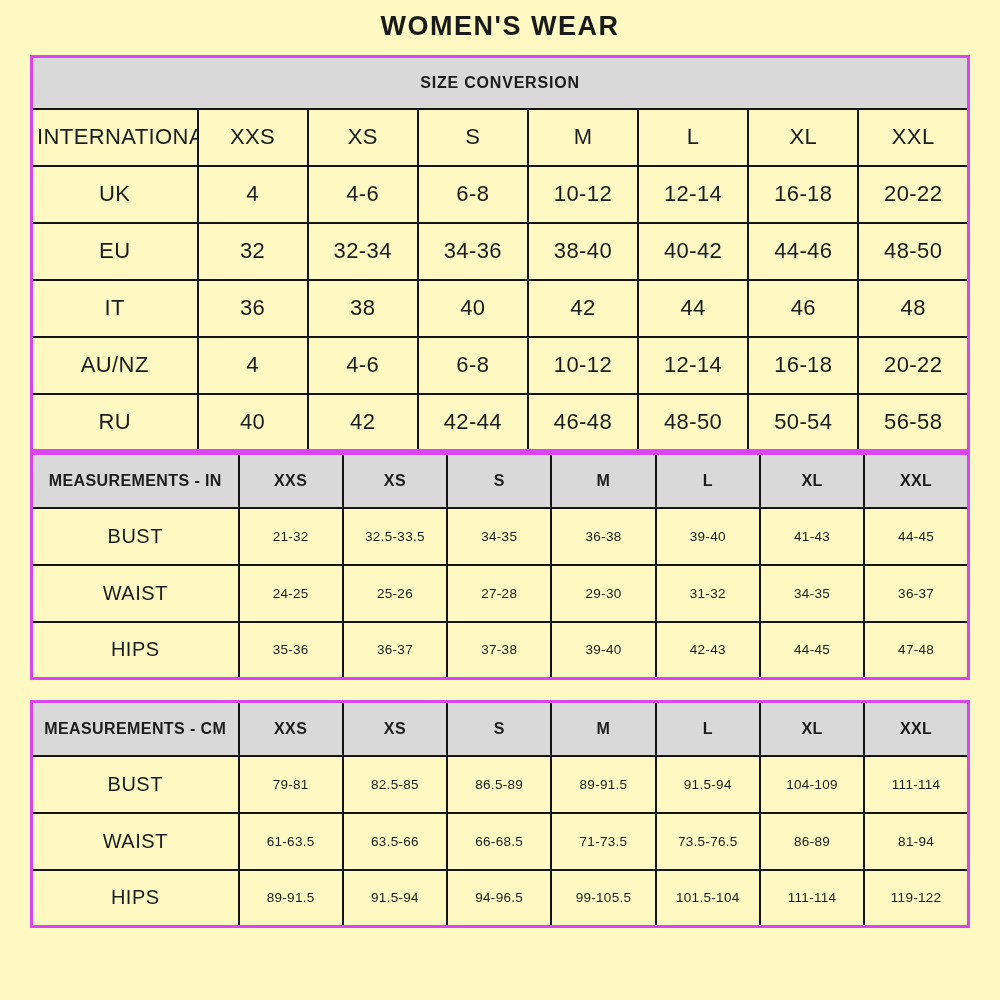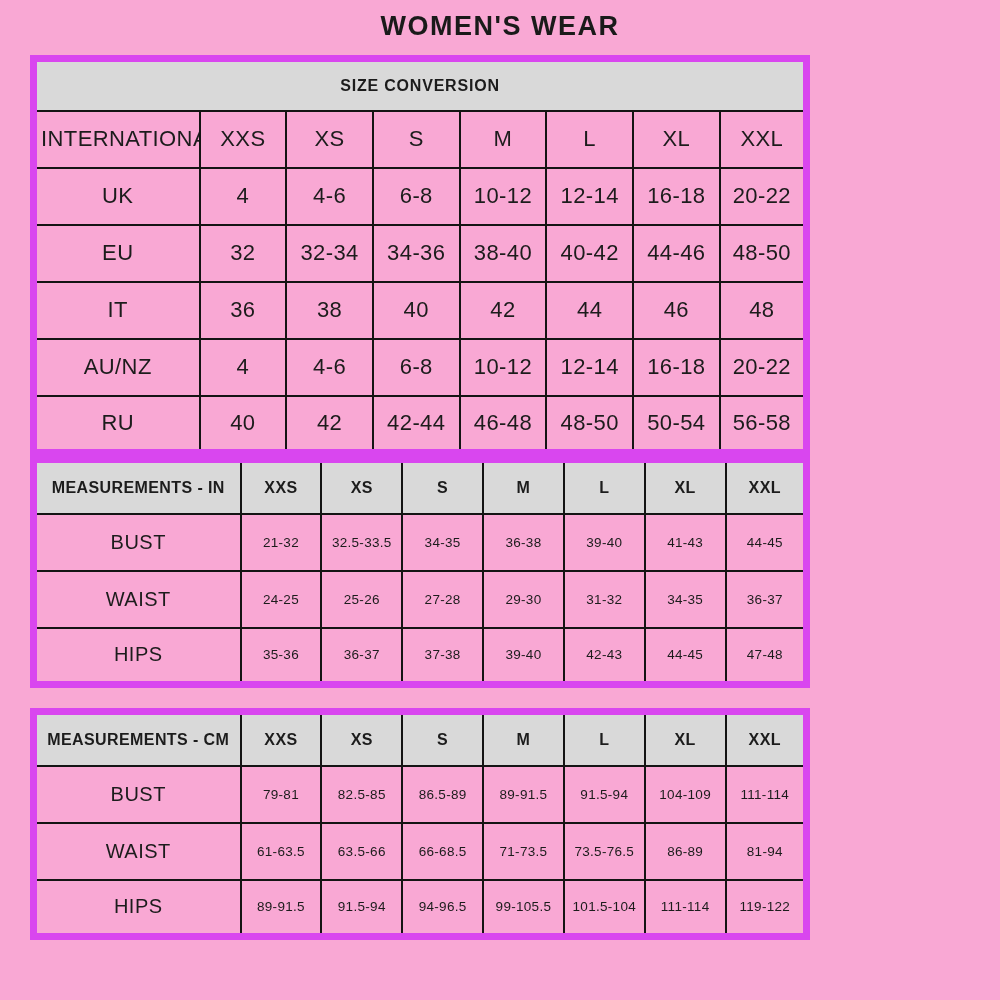--- a/index.html
+++ b/index.html
@@ -7,36 +7,36 @@
     padding: 0;
     background: #ffffff;
     font-family: "Liberation Sans", sans-serif;
     color: #1c1c1c;
   }
   .sheet {
     box-sizing: border-box;
     width: 1000px;
     height: 1000px;
     padding: 11px 30px 6px 30px;
-    background: #f9a8d4;
+    background: #fef9c3;
     overflow: hidden;
   }
   .page-title {
     margin: 0 0 13px 0;
     text-align: center;
     font-size: 27px;
     font-weight: 700;
     letter-spacing: 1.5px;
     color: #1a1a1a;
   }
   table {
-    width: 780px;
+    width: 940px;
     table-layout: fixed;
     border-collapse: collapse;
-    border: 7px solid #d946ef;
+    border: 3px solid #d946ef;
   }
   td, th {
     border: 2px solid #141414;
     text-align: center;
     vertical-align: middle;
     padding: 0 4px;
     overflow: hidden;
     white-space: nowrap;
   }
   

